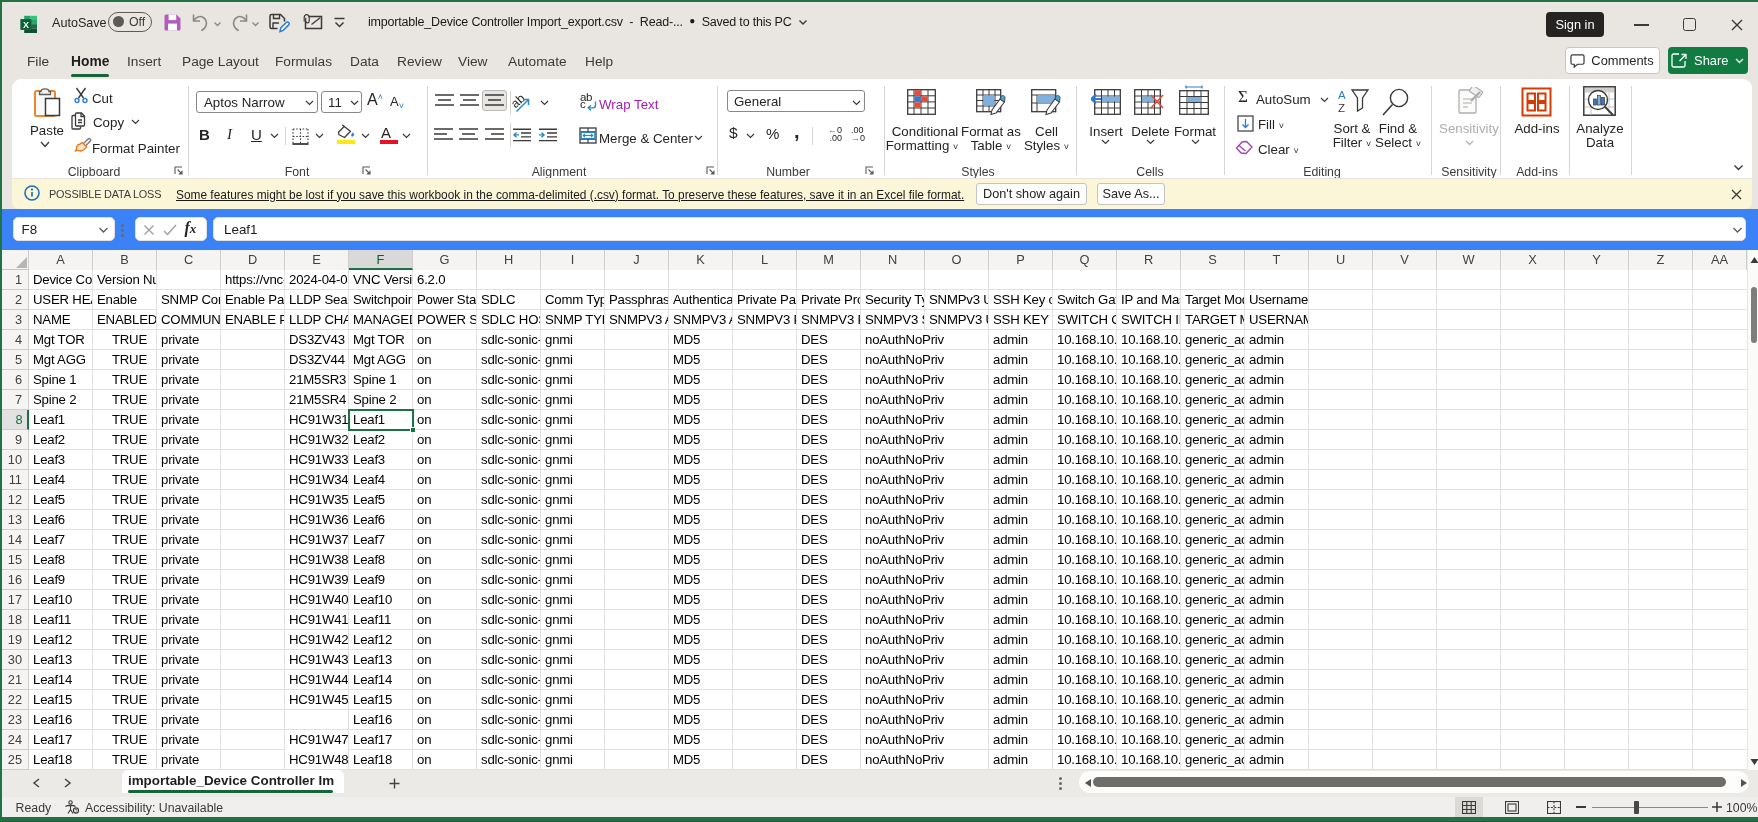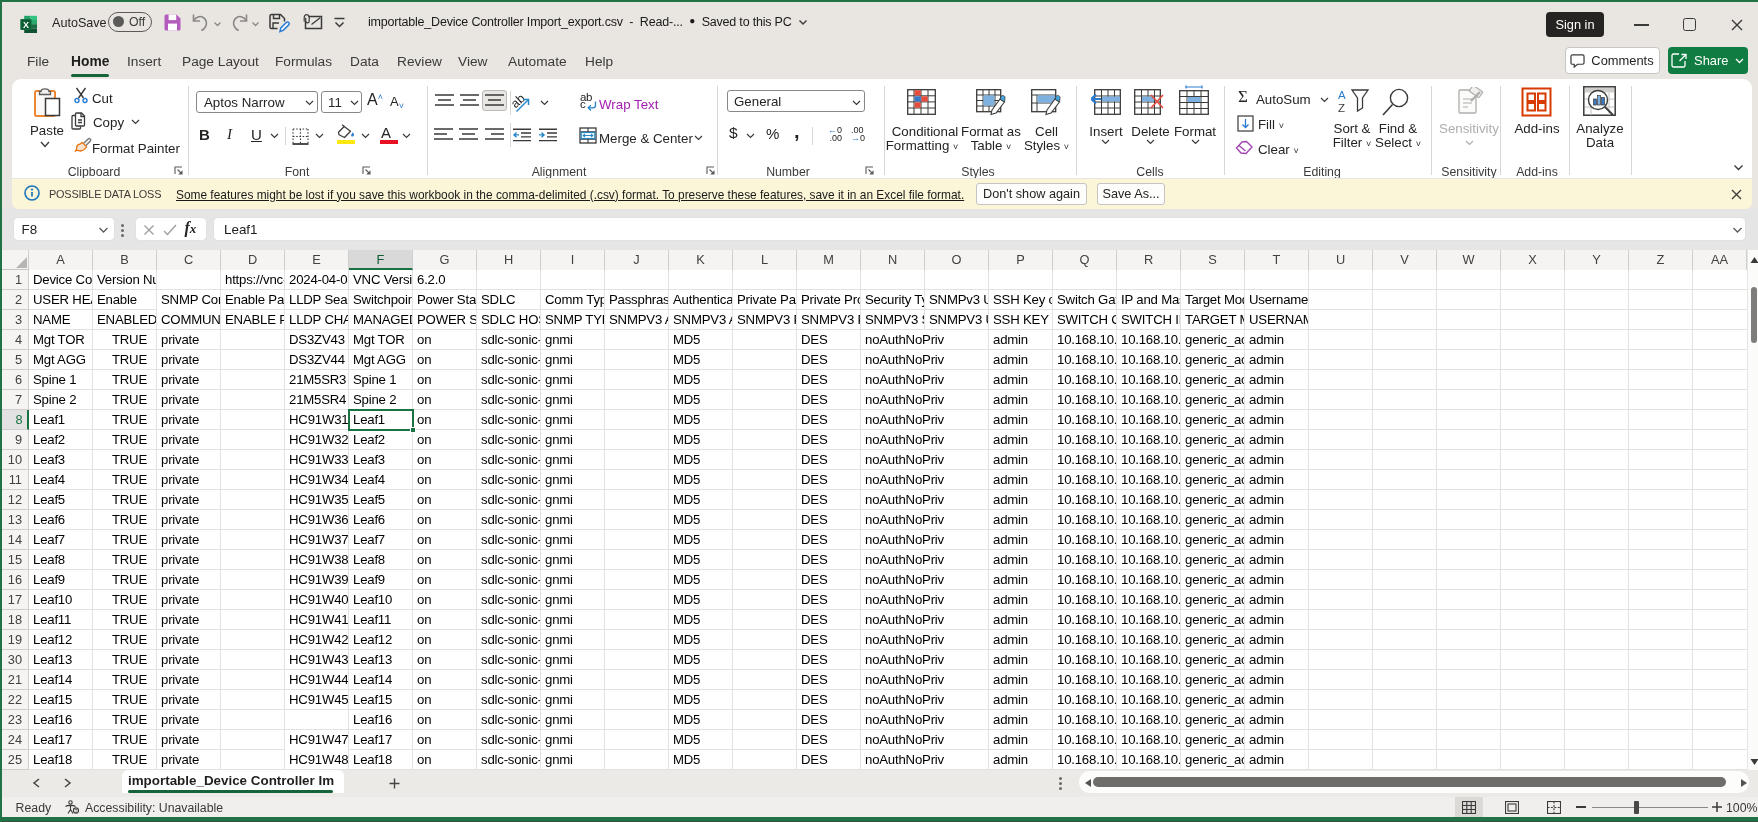--- a/index.html
+++ b/index.html
@@ -428,21 +428,21 @@
 <path d="M8 7 V11.6" stroke="#1b72b8" stroke-width="1.7"></path>
 </svg>
 <div class="abs" style="left:49px;top:10px;font-size:10.9px;color:#3c3b39;letter-spacing:-0.2px">POSSIBLE DATA LOSS</div>
 <div class="abs" style="left:176px;top:9.5px;font-size:11.9px;color:#1b1a19;text-decoration:underline">Some features might be lost if you save this workbook in the comma-delimited (.csv) format. To preserve these features, save it in an Excel file format.</div>
 <div class="abs" style="left:976px;top:4.5px;width:111px;height:22.5px;background:#fdfdfc;border:1px solid #c6c4c2;border-radius:3px;font-size:12.7px;color:#252423;display:flex;align-items:center;justify-content:center">Don't show again</div>
 <div class="abs" style="left:1097px;top:4.5px;width:68px;height:22.5px;background:#fdfdfc;border:1px solid #c6c4c2;border-radius:3px;font-size:12.7px;color:#252423;display:flex;align-items:center;justify-content:center">Save As...</div>
 <svg class="abs" style="left:1731px;top:11px" width="11" height="11" viewBox="0 0 11 11" stroke="#3b3a39" stroke-width="1.3">
       <path d="M1 1 L10 10 M10 1 L1 10"></path>
     </svg>
 </div>
-<div class="abs" style="left:0;top:209px;width:1758px;height:41px;background:#e5e5e5">
+<div class="abs" style="left:0;top:209px;width:1758px;height:41px;background:#3b82f6">
     <div class="abs" style="left:12.5px;top:8px;width:102px;height:24px;background:#fff;border:1px solid #e3e1de;border-radius:5px">
 <div class="abs" style="left:8px;top:3.5px;font-size:13.4px;color:#252423">F8</div>
 <svg class="abs" style="left:84px;top:9px" width="11" height="7" viewBox="0 0 11 7" fill="none" stroke="#5c5a58" stroke-width="1.3">
         <path d="M1.5 1 L5.5 5 L9.5 1"></path>
       </svg>
 </div>
 <div class="abs" style="left:120.5px;top:15px;width:3px;height:3px;border-radius:50%;background:#6a6865"></div>
 <div class="abs" style="left:120.5px;top:20px;width:3px;height:3px;border-radius:50%;background:#6a6865"></div>
 <div class="abs" style="left:120.5px;top:25px;width:3px;height:3px;border-radius:50%;background:#6a6865"></div>
 <div class="abs" style="left:134.5px;top:8px;width:72px;height:24px;background:#fff;border:1px solid #e3e1de;border-radius:5px">

